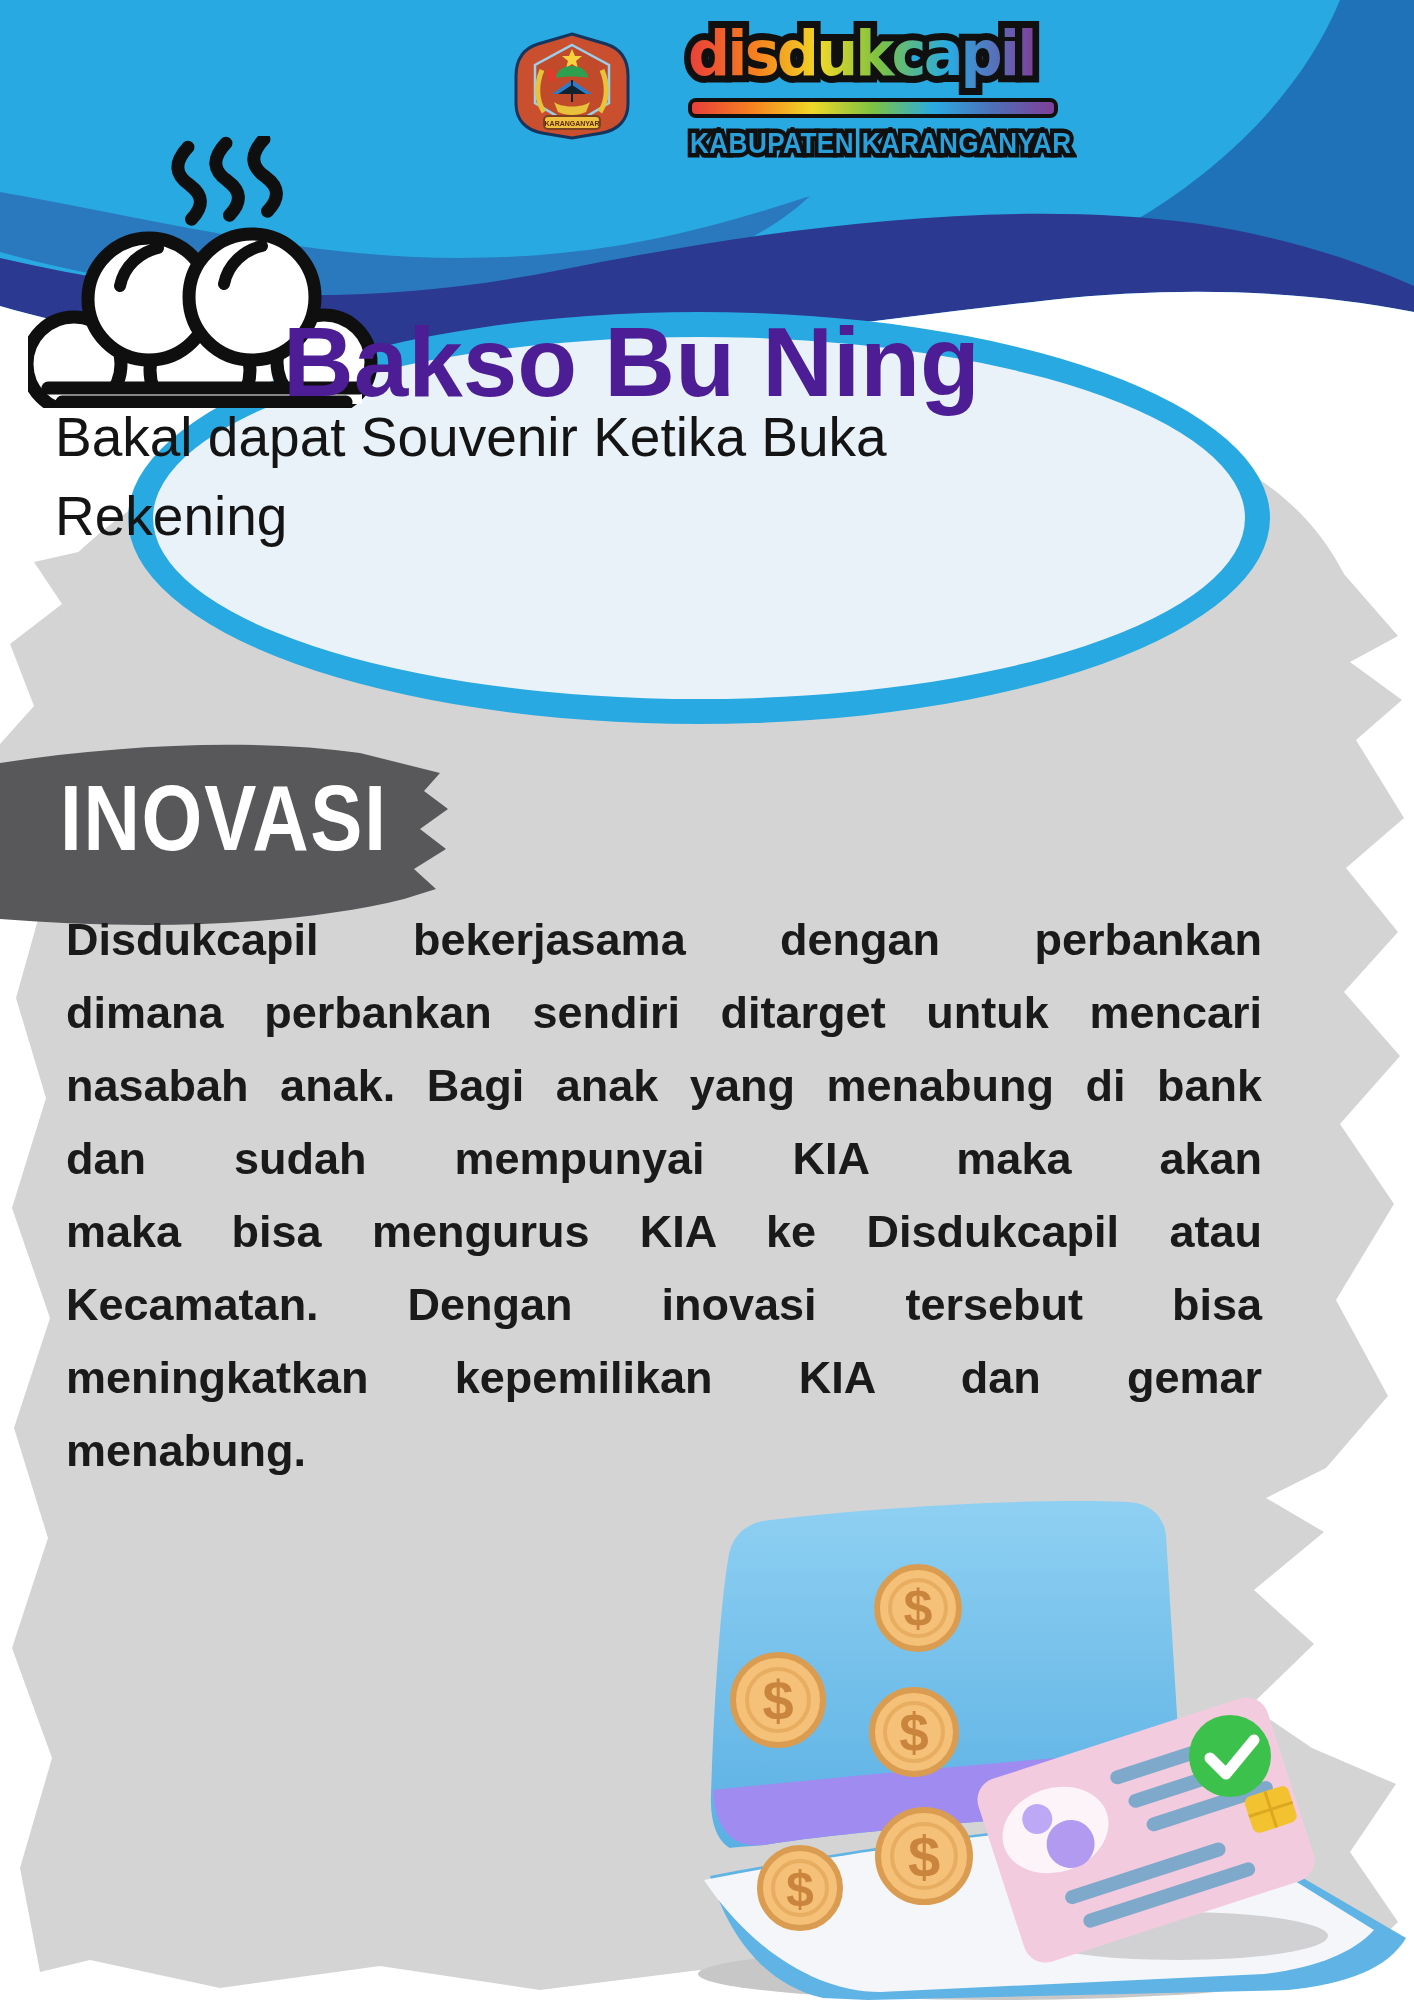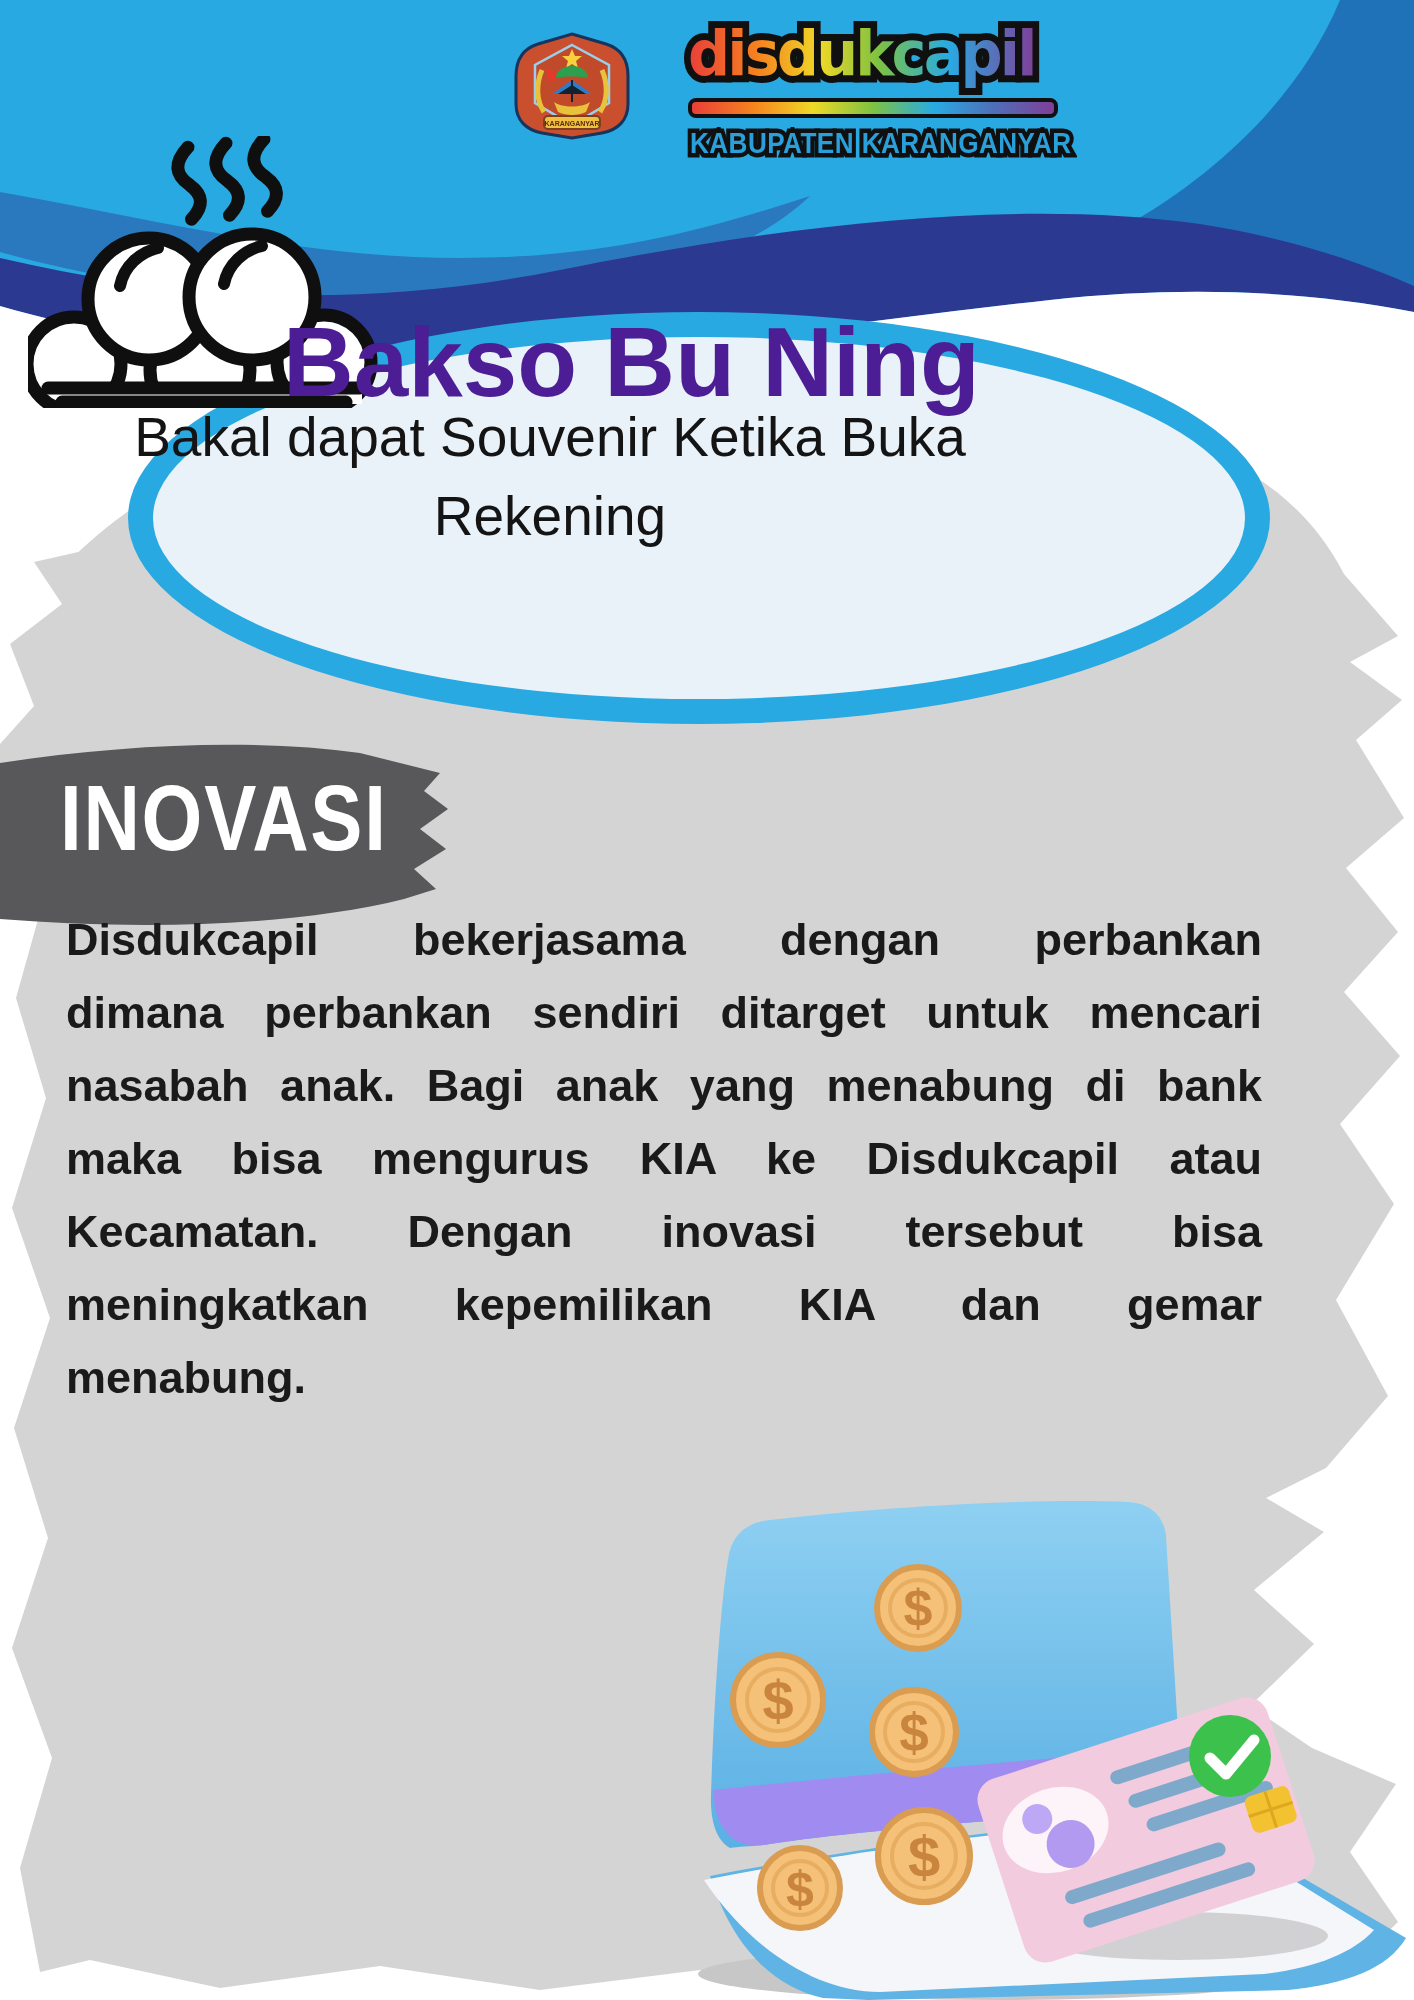--- a/index.html
+++ b/index.html
@@ -27,21 +27,21 @@
   .sub{font-weight:700;font-size:29px;line-height:34px;letter-spacing:.5px;white-space:nowrap;
        transform:scaleX(.90);transform-origin:left top;}
   .sub.stroke2{position:absolute;left:2px;top:0;-webkit-text-stroke:9px #101010;color:#101010;}
   .sub.fill2{position:absolute;left:2px;top:0;color:#2AA0DB;}
 
   
   .title-ellipse{position:absolute;left:128px;top:312px;width:1092px;height:362px;
       border:25px solid var(--cyan);border-radius:50%;background:var(--ellipse-fill);}
   .hero-title{position:absolute;left:283px;top:306px;font-size:98px;font-weight:700;
       color:#4c1d95;letter-spacing:0;white-space:nowrap;}
-  .hero-sub{position:absolute;left:55px;top:398px;width:990px;text-align:center;
+  .hero-sub{position:absolute;left:55px;top:398px;width:990px;text-align:left;
       font-size:55px;line-height:79px;color:#141414;}
 
   
   .inovasi-text{position:absolute;left:60px;top:766px;font-size:92px;font-weight:700;color:#fff;
       letter-spacing:2px;transform:scaleX(.85);transform-origin:left top;white-space:nowrap;}
 
   
   .body-text{position:absolute;left:66px;top:903px;width:1196px;color:var(--ink);
       font-size:45px;line-height:73px;font-weight:700;}
   .body-line{text-align:justify;text-align-last:justify;}
@@ -109,20 +109,21 @@
   <svg class="abs" style="left:0;top:735px;width:480px;height:210px" viewBox="0 0 480 210">
     <path fill="#58585A" d="M0,28 C130,8 260,4 360,18 L440,38 L424,56 L448,74 L420,94 L446,114
       L414,134 L436,154 L404,164 C300,190 150,196 0,184 Z"></path>
   </svg>
   <div class="inovasi-text">INOVASI</div>
 
   <div class="body-text">
       <div class="body-line">Disdukcapil bekerjasama dengan perbankan</div>
       <div class="body-line">dimana perbankan sendiri ditarget untuk mencari</div>
       <div class="body-line">nasabah anak. Bagi anak yang menabung di bank</div>
+      <div class="body-line">dan sudah mempunyai KIA maka akan</div>
       <div class="body-line">maka bisa mengurus KIA ke Disdukcapil atau</div>
       <div class="body-line">Kecamatan. Dengan inovasi tersebut bisa</div>
       <div class="body-line">meningkatkan kepemilikan KIA dan gemar</div>
       <div class="body-line last">menabung.</div>
     </div>
 
   <svg class="abs" style="left:618px;top:1468px;width:796px;height:532px" viewBox="0 0 796 532">
     <defs>
       <linearGradient id="flapG" x1="0" y1="0" x2="0" y2="1">
         <stop offset="0" stop-color="#8FD0F2"></stop>

